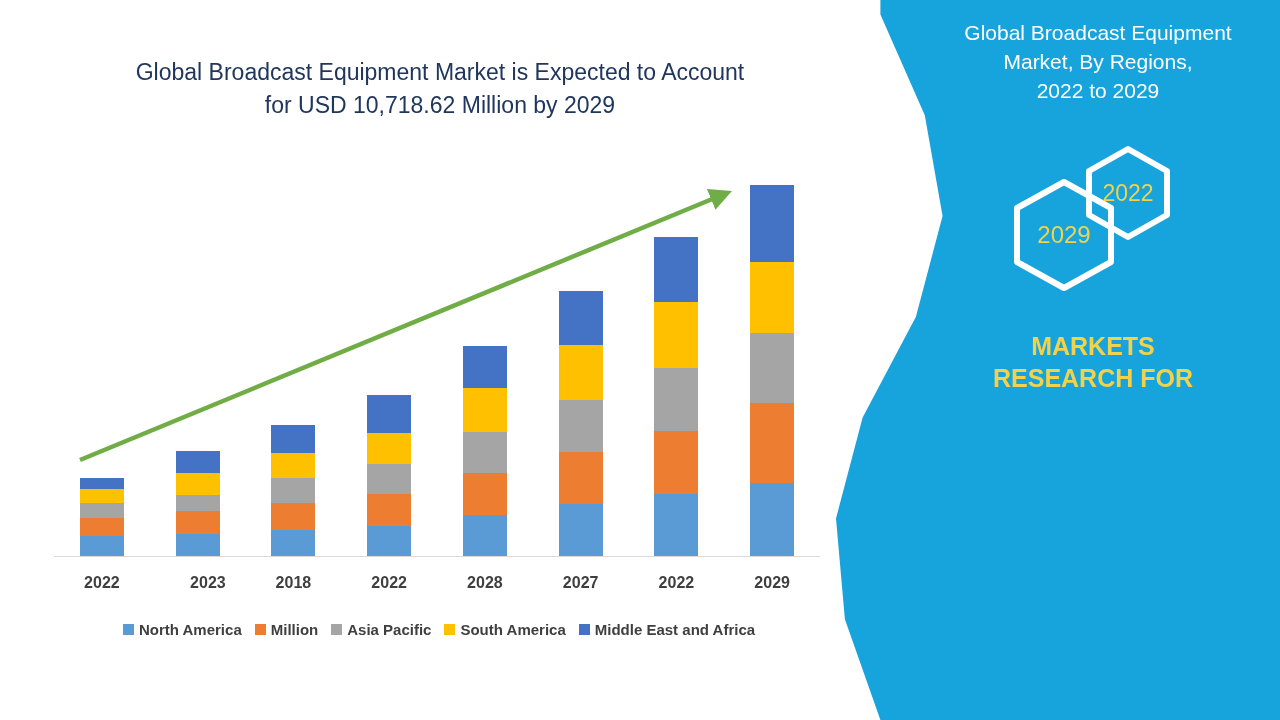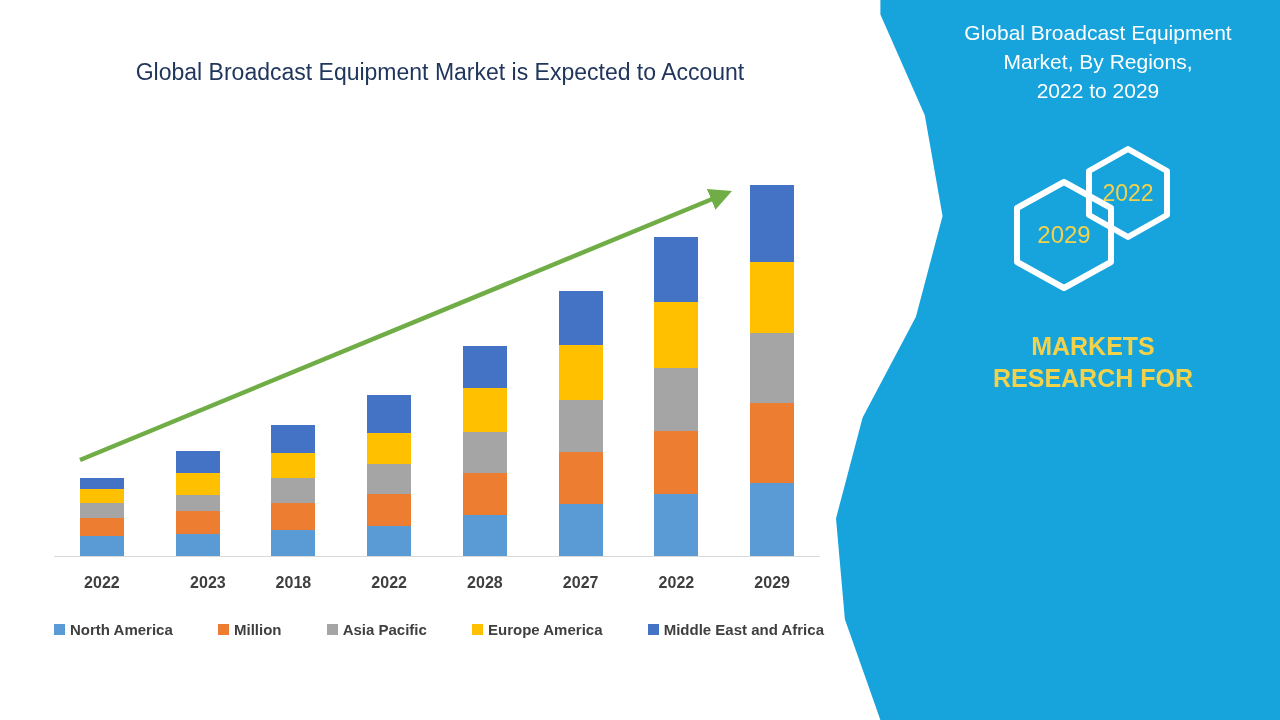--- a/index.html
+++ b/index.html
@@ -51,33 +51,34 @@
 
   .xlabels{position:absolute;left:54px;top:574px;width:766px;height:24px;}
   .xlabel{position:absolute;width:96px;text-align:center;
       color:#3F3F3F;font-size:16px;font-weight:bold;}
 
   .arrow-svg{position:absolute;left:0;top:150px;width:836px;height:340px;
       pointer-events:none;}
 
   
   .legend{position:absolute;left:54px;top:617px;width:770px;height:24px;
-      display:flex;align-items:center;justify-content:space-between;gap:13px;}
+      display:flex;align-items:center;justify-content:center;gap:13px;}
   .legend-item{display:flex;align-items:center;gap:5px;}
   .legend-swatch{width:11px;height:11px;display:inline-block;}
   .legend-label{color:#3F3F3F;font-size:15px;font-weight:bold;
       white-space:nowrap;}
 </style>
 </head>
 <body>
 
 <div id="root">
 
   <div class="chart-title">
     <span class="ln">Global Broadcast Equipment Market is Expected to Account</span>
+    <span class="ln">for USD 10,718.62 Million by 2029</span>
   </div>
 
   <div class="plot">
     <div class="axis-line"></div>
 
     <div class="bars" id="bars">
         <div class="bar-group" style="left: 0px; width: 95.75px;">
           <div class="bar" style="left: 25.875px;">
             <div class="seg" style="height: 11px; background: rgb(68, 114, 196);"></div>
             <div class="seg" style="height: 14px; background: rgb(255, 192, 0);"></div>
@@ -180,21 +181,21 @@
       <div class="legend-item">
         <span class="legend-swatch" style="background: rgb(237, 125, 49);"></span>
         <span class="legend-label">Million</span>
       </div>
       <div class="legend-item">
         <span class="legend-swatch" style="background: rgb(165, 165, 165);"></span>
         <span class="legend-label">Asia Pacific</span>
       </div>
       <div class="legend-item">
         <span class="legend-swatch" style="background: rgb(255, 192, 0);"></span>
-        <span class="legend-label">Europe America</span>
+        <span class="legend-label">South America</span>
       </div>
       <div class="legend-item">
         <span class="legend-swatch" style="background: rgb(68, 114, 196);"></span>
         <span class="legend-label">Middle East and Africa</span>
       </div>
     </div>
 
   <div class="right-panel"></div>
   <div class="rp-inner" style="left:836px;width:444px;">
 

